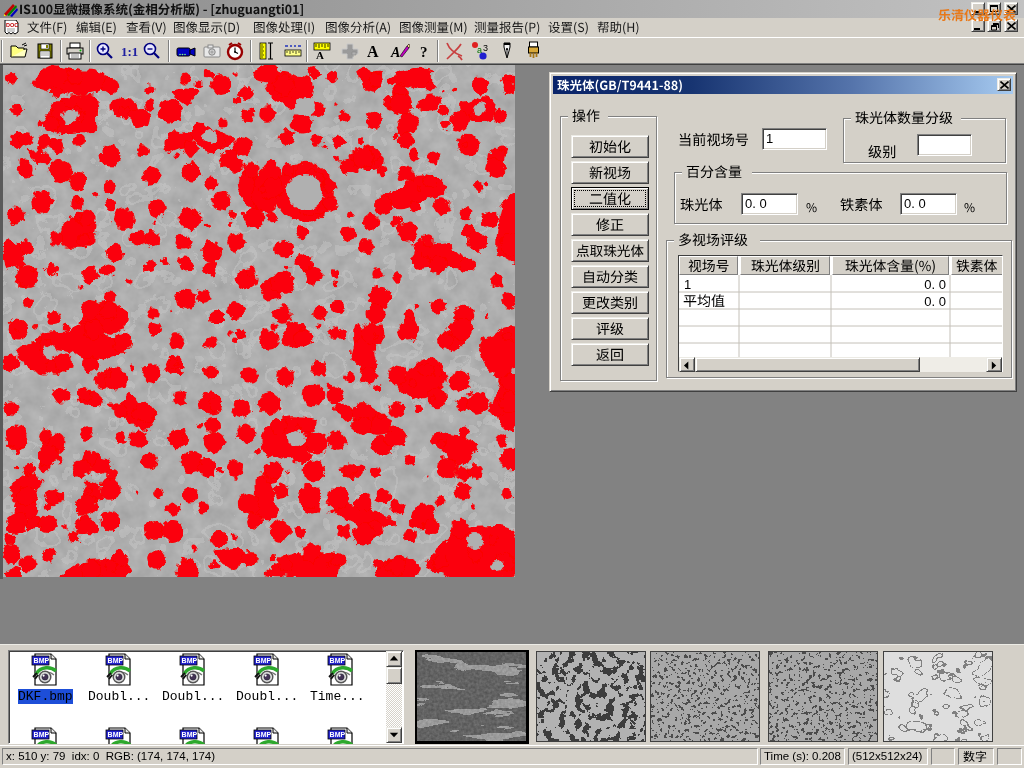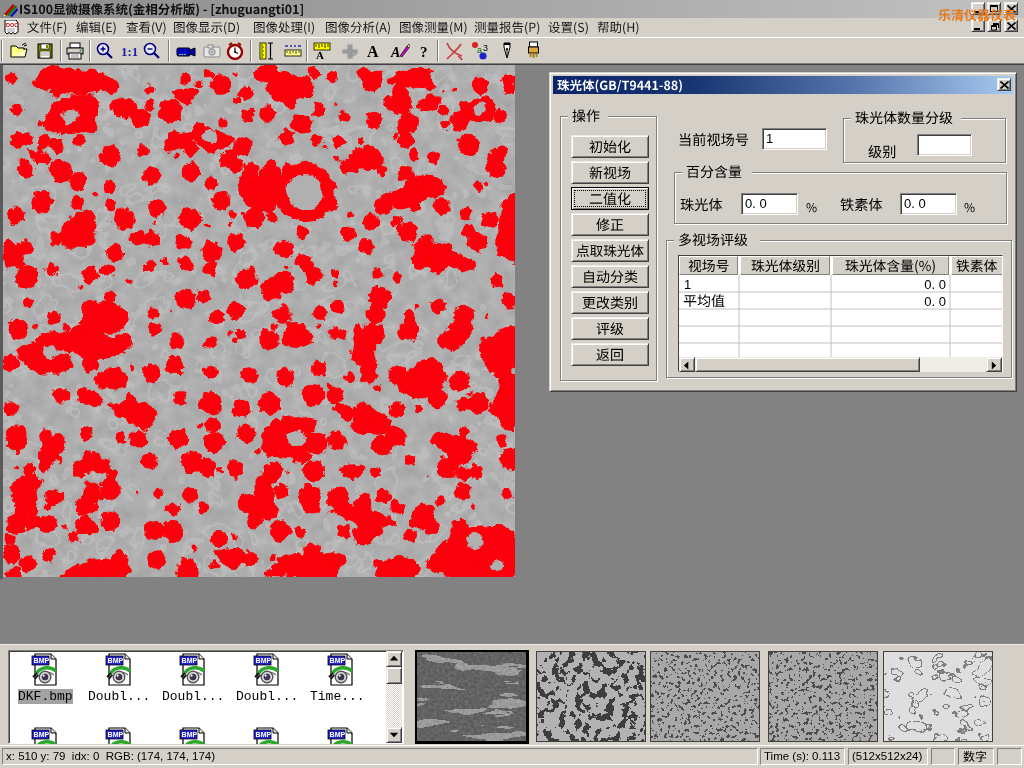--- a/index.html
+++ b/index.html
@@ -829,21 +829,21 @@
     <path d="M21 1 L21 6 L26 6" fill="#e8e8e8" stroke="#000" stroke-width="1"></path>
     <rect x="2" y="3" width="17" height="9" fill="#2222cc" stroke="#000" stroke-width="0.8"></rect>
     <text x="3.6" y="10.4" font-size="7" font-weight="bold" fill="#fff" font-family="Liberation Sans">BMP</text>
     <path d="M6 21 C11 13 21 13.5 26 18" stroke="#2da82d" stroke-width="3.4" fill="none"></path>
     <path d="M8 23 C12 18 20 18 24 22" stroke="#777" stroke-width="1.2" fill="none"></path>
     <circle cx="15" cy="24" r="5.8" fill="#ddd" stroke="#555" stroke-width="1.4"></circle>
     <circle cx="15" cy="24" r="3.1" fill="#435" stroke="#223" stroke-width="0.6"></circle>
     <circle cx="13.6" cy="22.6" r="1.1" fill="#fff"></circle>
     <path d="M7 20 L3 24 M8 22 L5 26" stroke="#111" stroke-width="1.8"></path>
   </svg>
-<div class="abs" style="left:18px;top:689px;background:#a3a3a3;font-family:'Liberation Mono',monospace;font-size:13px;color:#000;white-space:pre">DKF.bmp</div>
+<div class="abs" style="left:18px;top:689px;background:#1d4ed8;font-family:'Liberation Mono',monospace;font-size:13px;color:#000;white-space:pre">DKF.bmp</div>
 <svg class="abs" style="left:104px;top:653px" width="30" height="34" viewBox="0 0 30 34">
     <path d="M5 1 H21 L26 6 V32 H5 Z" fill="#fff" stroke="#000" stroke-width="1.2"></path>
     <path d="M21 1 L21 6 L26 6" fill="#e8e8e8" stroke="#000" stroke-width="1"></path>
     <rect x="2" y="3" width="17" height="9" fill="#2222cc" stroke="#000" stroke-width="0.8"></rect>
     <text x="3.6" y="10.4" font-size="7" font-weight="bold" fill="#fff" font-family="Liberation Sans">BMP</text>
     <path d="M6 21 C11 13 21 13.5 26 18" stroke="#2da82d" stroke-width="3.4" fill="none"></path>
     <path d="M8 23 C12 18 20 18 24 22" stroke="#777" stroke-width="1.2" fill="none"></path>
     <circle cx="15" cy="24" r="5.8" fill="#ddd" stroke="#555" stroke-width="1.4"></circle>
     <circle cx="15" cy="24" r="3.1" fill="#435" stroke="#223" stroke-width="0.6"></circle>
     <circle cx="13.6" cy="22.6" r="1.1" fill="#fff"></circle>
@@ -1019,20 +1019,20 @@
     <rect width="110" height="91" filter="url(#f4)"></rect>
   </svg>
 <svg class="abs" style="left:883px;top:651px;border:1px solid #404040" width="110" height="91">
     <rect width="110" height="91" fill="#dedede"></rect>
     <rect width="110" height="91" filter="url(#f5)"></rect>
   </svg>
 <div class="abs" style="left:0;top:745px;width:1024px;height:23px;background:#d4d0c8;border-top:1px solid #fff"></div>
 <div class="abs pane" style="left:2px;top:748px;width:756px;height:17px;"></div>
 <div class="abs" style="left:6px;top:750px;width:748px;font-size:11.5px;color:#000;text-align:left;white-space:pre">x: 510 y: 79  idx: 0  RGB: (174, 174, 174)</div>
 <div class="abs pane" style="left:760px;top:748px;width:85px;height:17px;"></div>
-<div class="abs" style="left:764px;top:750px;width:77px;font-size:11.5px;color:#000;text-align:left;white-space:pre">Time (s): 0.113</div>
+<div class="abs" style="left:764px;top:750px;width:77px;font-size:11.5px;color:#000;text-align:left;white-space:pre">Time (s): 0.208</div>
 <div class="abs pane" style="left:848px;top:748px;width:80px;height:17px;"></div>
 <div class="abs" style="left:852px;top:750px;width:72px;font-size:11.5px;color:#000;text-align:left;white-space:pre">(512x512x24)</div>
 <div class="abs pane" style="left:931px;top:748px;width:24px;height:17px;"></div>
 <div class="abs pane" style="left:958px;top:748px;width:36px;height:17px;"></div>
 <svg style="position:absolute;left:963px;top:746px" width="28" height="19" viewBox="0 -15 28 19">
     <path d="M5.3 -9.9C5.1 -9.4 4.7 -8.7 4.4 -8.3L5.0 -8.0C5.3 -8.4 5.7 -9.0 6.1 -9.5ZM1.1 -9.5C1.4 -9.0 1.7 -8.4 1.8 -7.9L2.5 -8.2C2.4 -8.7 2.1 -9.3 1.7 -9.8ZM4.9 -3.1C4.6 -2.5 4.3 -2.0 3.8 -1.5C3.3 -1.7 2.9 -2.0 2.4 -2.2C2.6 -2.4 2.8 -2.8 3.0 -3.1ZM1.3 -1.8C1.9 -1.6 2.6 -1.3 3.2 -1.0C2.4 -0.4 1.5 -0.1 0.5 0.2C0.6 0.3 0.8 0.6 0.9 0.9C2.0 0.6 3.0 0.1 3.9 -0.6C4.3 -0.4 4.7 -0.1 4.9 0.1L5.5 -0.5C5.2 -0.7 4.9 -0.9 4.5 -1.1C5.1 -1.8 5.6 -2.7 5.9 -3.7L5.4 -3.9L5.3 -3.9H3.3L3.6 -4.5L2.8 -4.6C2.7 -4.4 2.6 -4.1 2.5 -3.9H0.8V-3.1H2.1C1.8 -2.6 1.6 -2.2 1.3 -1.8ZM3.1 -10.1V-7.8H0.6V-7.1H2.8C2.2 -6.3 1.3 -5.6 0.5 -5.2C0.6 -5.1 0.9 -4.7 1.0 -4.5C1.7 -4.9 2.5 -5.6 3.1 -6.3V-4.8H3.9V-6.5C4.5 -6.1 5.2 -5.5 5.5 -5.2L6.0 -5.9C5.7 -6.1 4.7 -6.7 4.1 -7.1H6.4V-7.8H3.9V-10.1ZM7.5 -10.0C7.2 -7.9 6.7 -5.9 5.8 -4.6C6.0 -4.5 6.3 -4.2 6.5 -4.0C6.8 -4.5 7.0 -5.0 7.3 -5.6C7.5 -4.4 7.9 -3.3 8.3 -2.4C7.7 -1.2 6.7 -0.4 5.4 0.3C5.6 0.4 5.8 0.8 5.9 1.0C7.1 0.3 8.1 -0.5 8.8 -1.5C9.4 -0.5 10.1 0.3 11.1 0.9C11.2 0.6 11.5 0.3 11.7 0.1C10.7 -0.4 9.9 -1.3 9.3 -2.4C9.9 -3.6 10.3 -5.1 10.6 -6.9H11.4V-7.8H8.0C8.1 -8.4 8.3 -9.1 8.4 -9.9ZM9.7 -6.9C9.5 -5.5 9.2 -4.3 8.8 -3.3C8.3 -4.4 8.0 -5.6 7.8 -6.9Z M17.5 -4.4V-3.6H12.8V-2.7H17.5V-0.2C17.5 0.0 17.5 0.1 17.2 0.1C17.0 0.1 16.2 0.1 15.4 0.0C15.6 0.3 15.8 0.7 15.8 0.9C16.8 0.9 17.5 0.9 17.9 0.8C18.3 0.6 18.5 0.4 18.5 -0.1V-2.7H23.2V-3.6H18.5V-4.0C19.5 -4.6 20.6 -5.4 21.3 -6.2L20.7 -6.7L20.5 -6.6H14.8V-5.8H19.6C19.0 -5.2 18.2 -4.7 17.5 -4.4ZM17.1 -9.9C17.3 -9.6 17.5 -9.2 17.7 -8.8H13.0V-6.3H13.8V-8.0H22.1V-6.3H23.0V-8.8H18.8C18.6 -9.2 18.3 -9.8 18.0 -10.2Z" fill="#000"></path>
   </svg>
 <div class="abs pane" style="left:997px;top:748px;width:25px;height:17px;"></div>
 </body></html>

